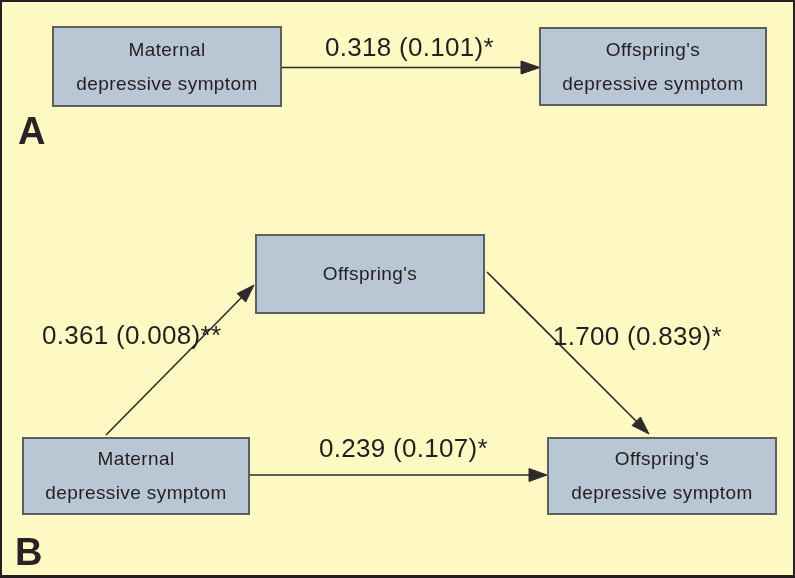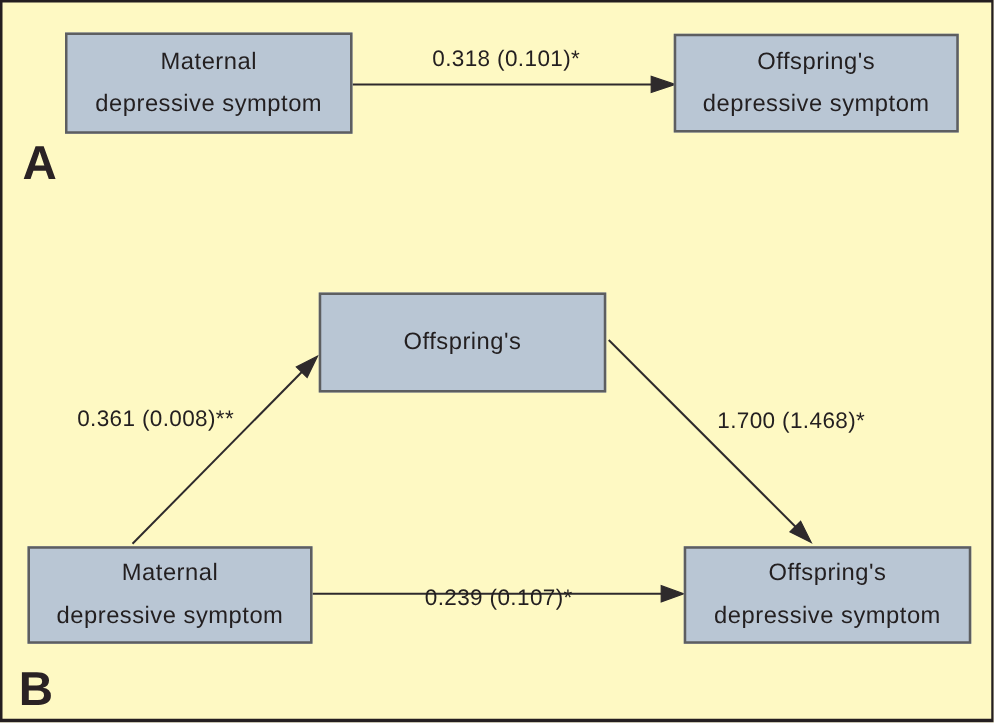--- a/index.html
+++ b/index.html
@@ -45,21 +45,21 @@
     align-items: center;
     justify-content: center;
     text-align: center;
     font-size: 19px;
     line-height: 34px;
     letter-spacing: 0.4px;
     color: #231f20;
   }
   .plabel {
     position: absolute;
-    font-size: 18px;
+    font-size: 26px;
     line-height: 24px;
     letter-spacing: 0.3px;
     text-align: center;
     color: #231f20;
     white-space: nowrap;
   }
   .panel-letter {
     position: absolute;
     font-size: 38px;
     line-height: 1;
@@ -111,19 +111,19 @@
     <span>depressive symptom</span>
   </div>
 
   <div class="node" style="left:545px; top:435px; width:230px; height:78px;">
     <span>Offspring's</span>
     <span>depressive symptom</span>
   </div>
 
   <div class="plabel" style="left:40px; top:321px; width:165px;text-align:center;">0.361 (0.008)**</div>
 
-  <div class="plabel" style="left:551px; top:322px; width:160px;">1.700 (1.468)*</div>
+  <div class="plabel" style="left:551px; top:322px; width:160px;">1.700 (0.839)*</div>
 
-  <div class="plabel" style="left:317px; top:464px; width:160px;">0.239 (0.107)*</div>
+  <div class="plabel" style="left:317px; top:434px; width:160px;">0.239 (0.107)*</div>
 
   <div class="panel-letter" style="left:13px; top:531px;">B</div>
 
 </div>
 
 </body></html>

